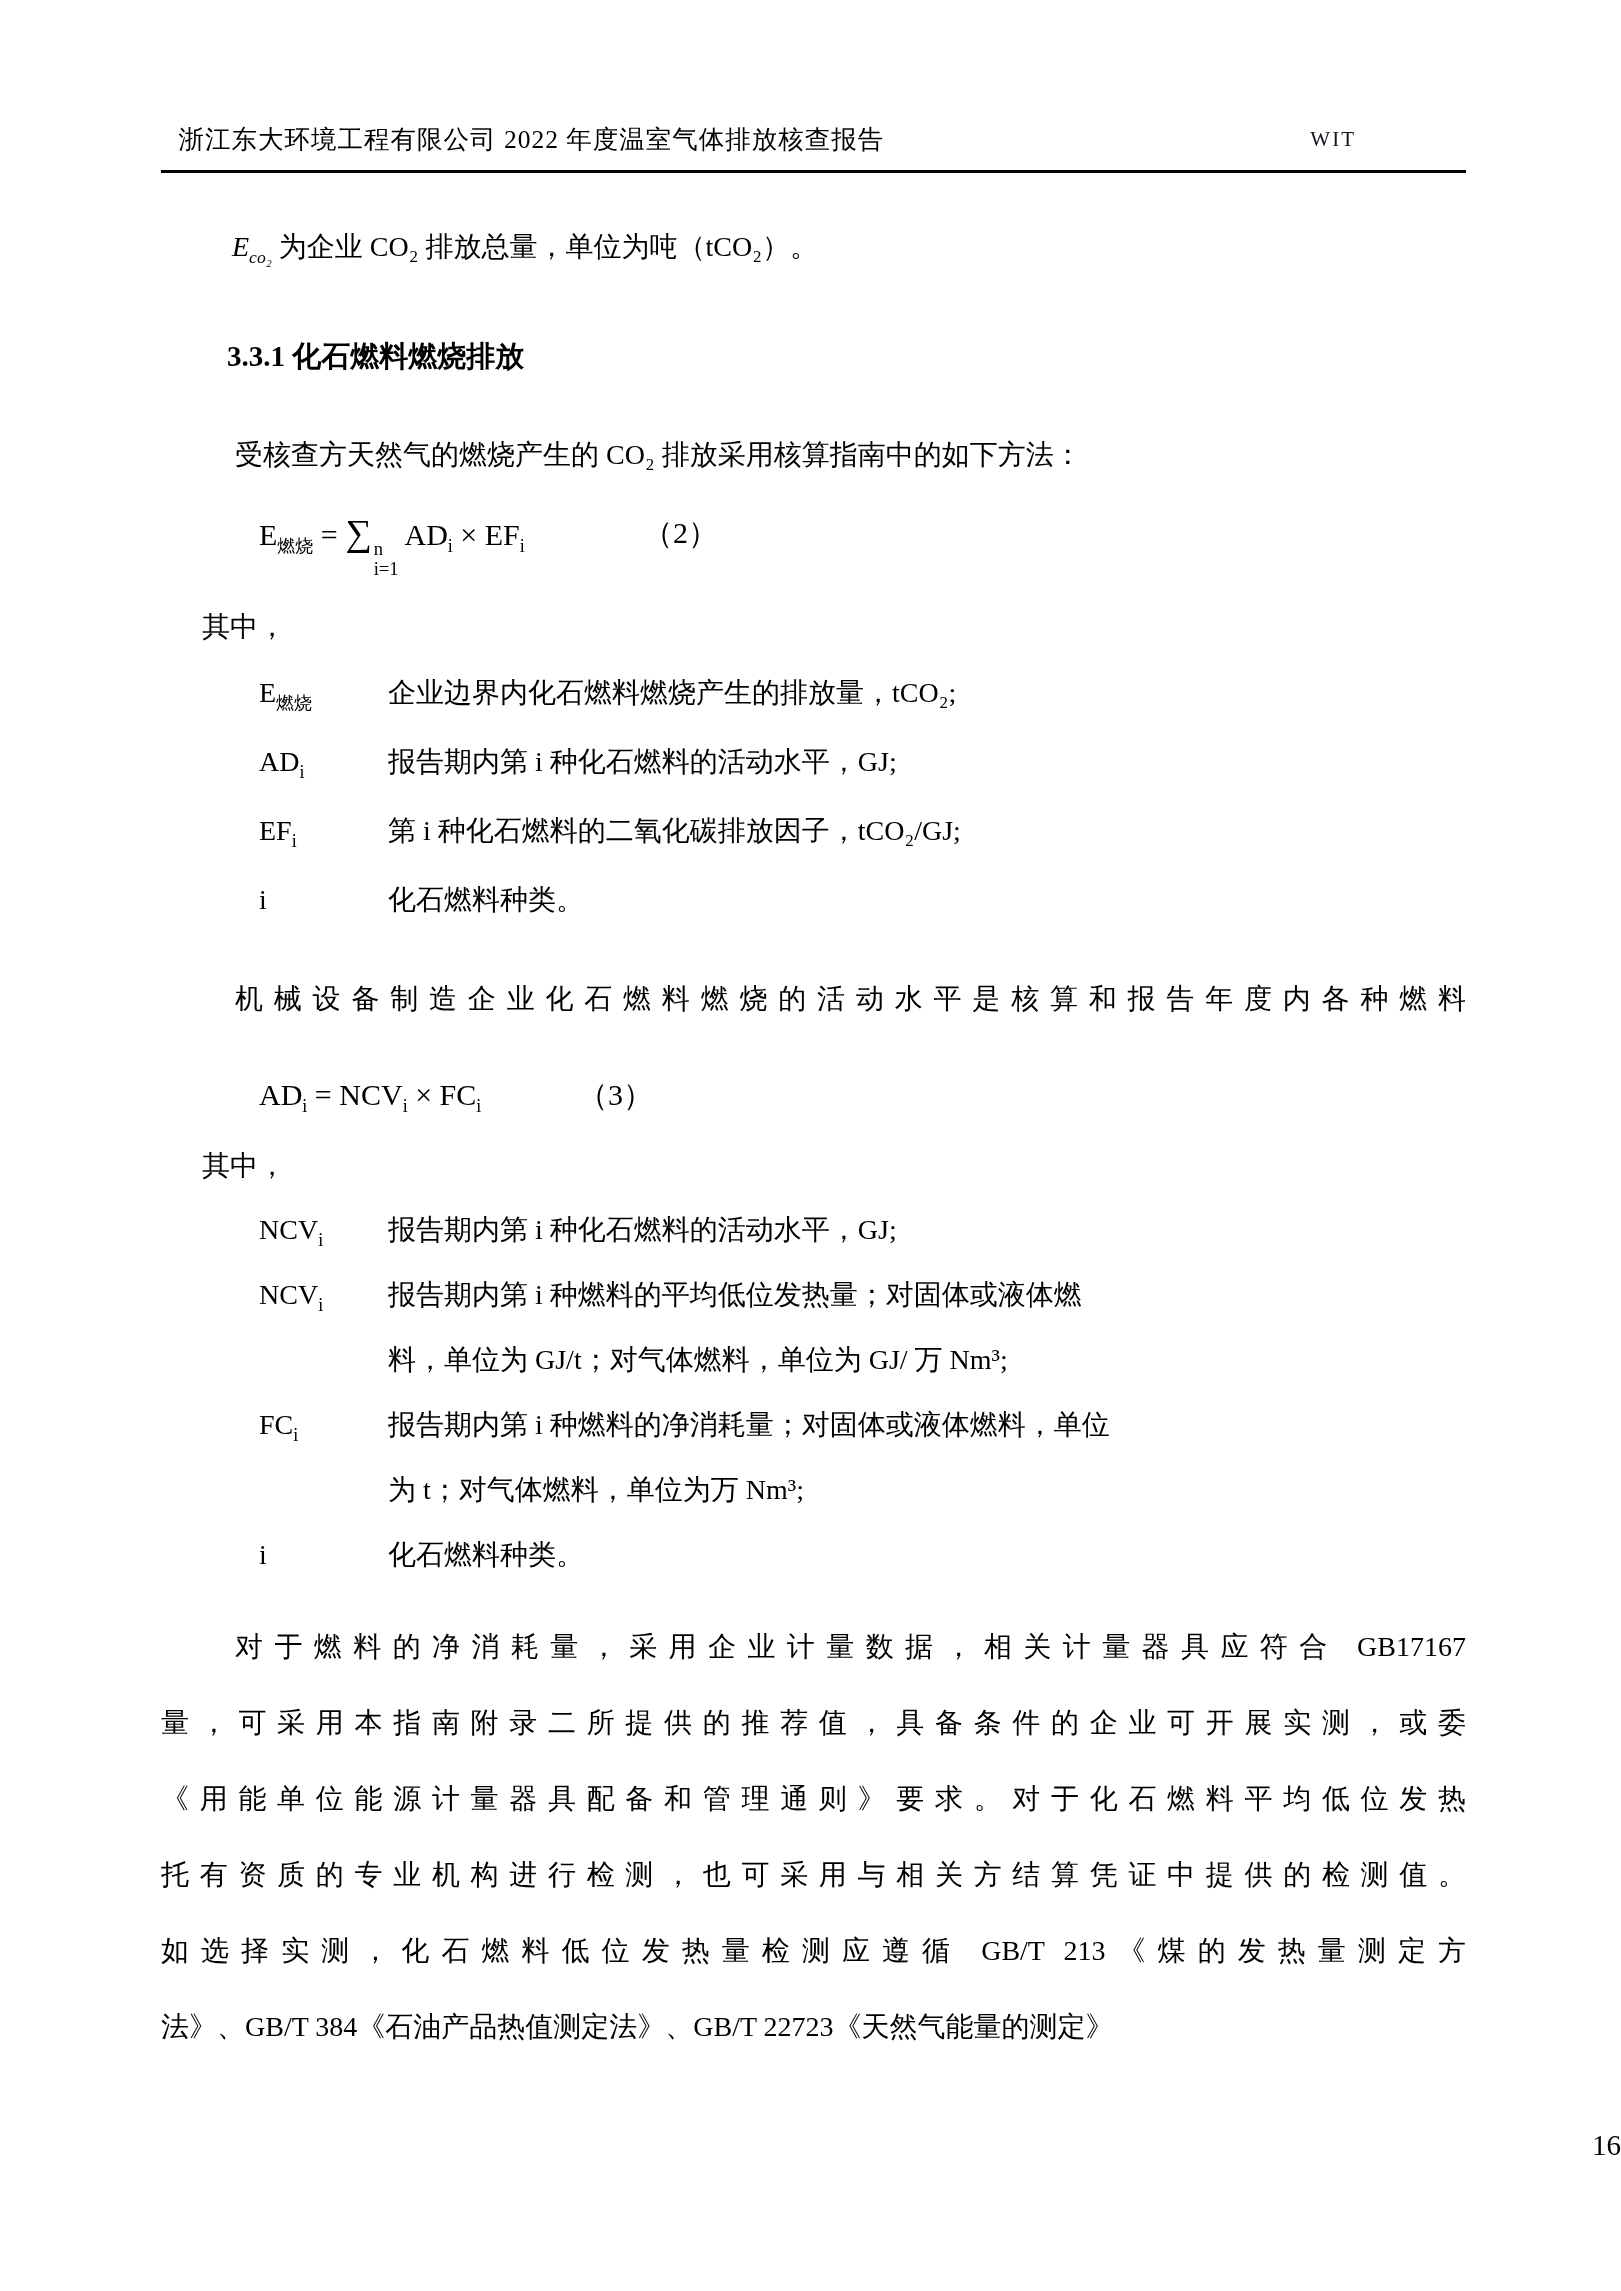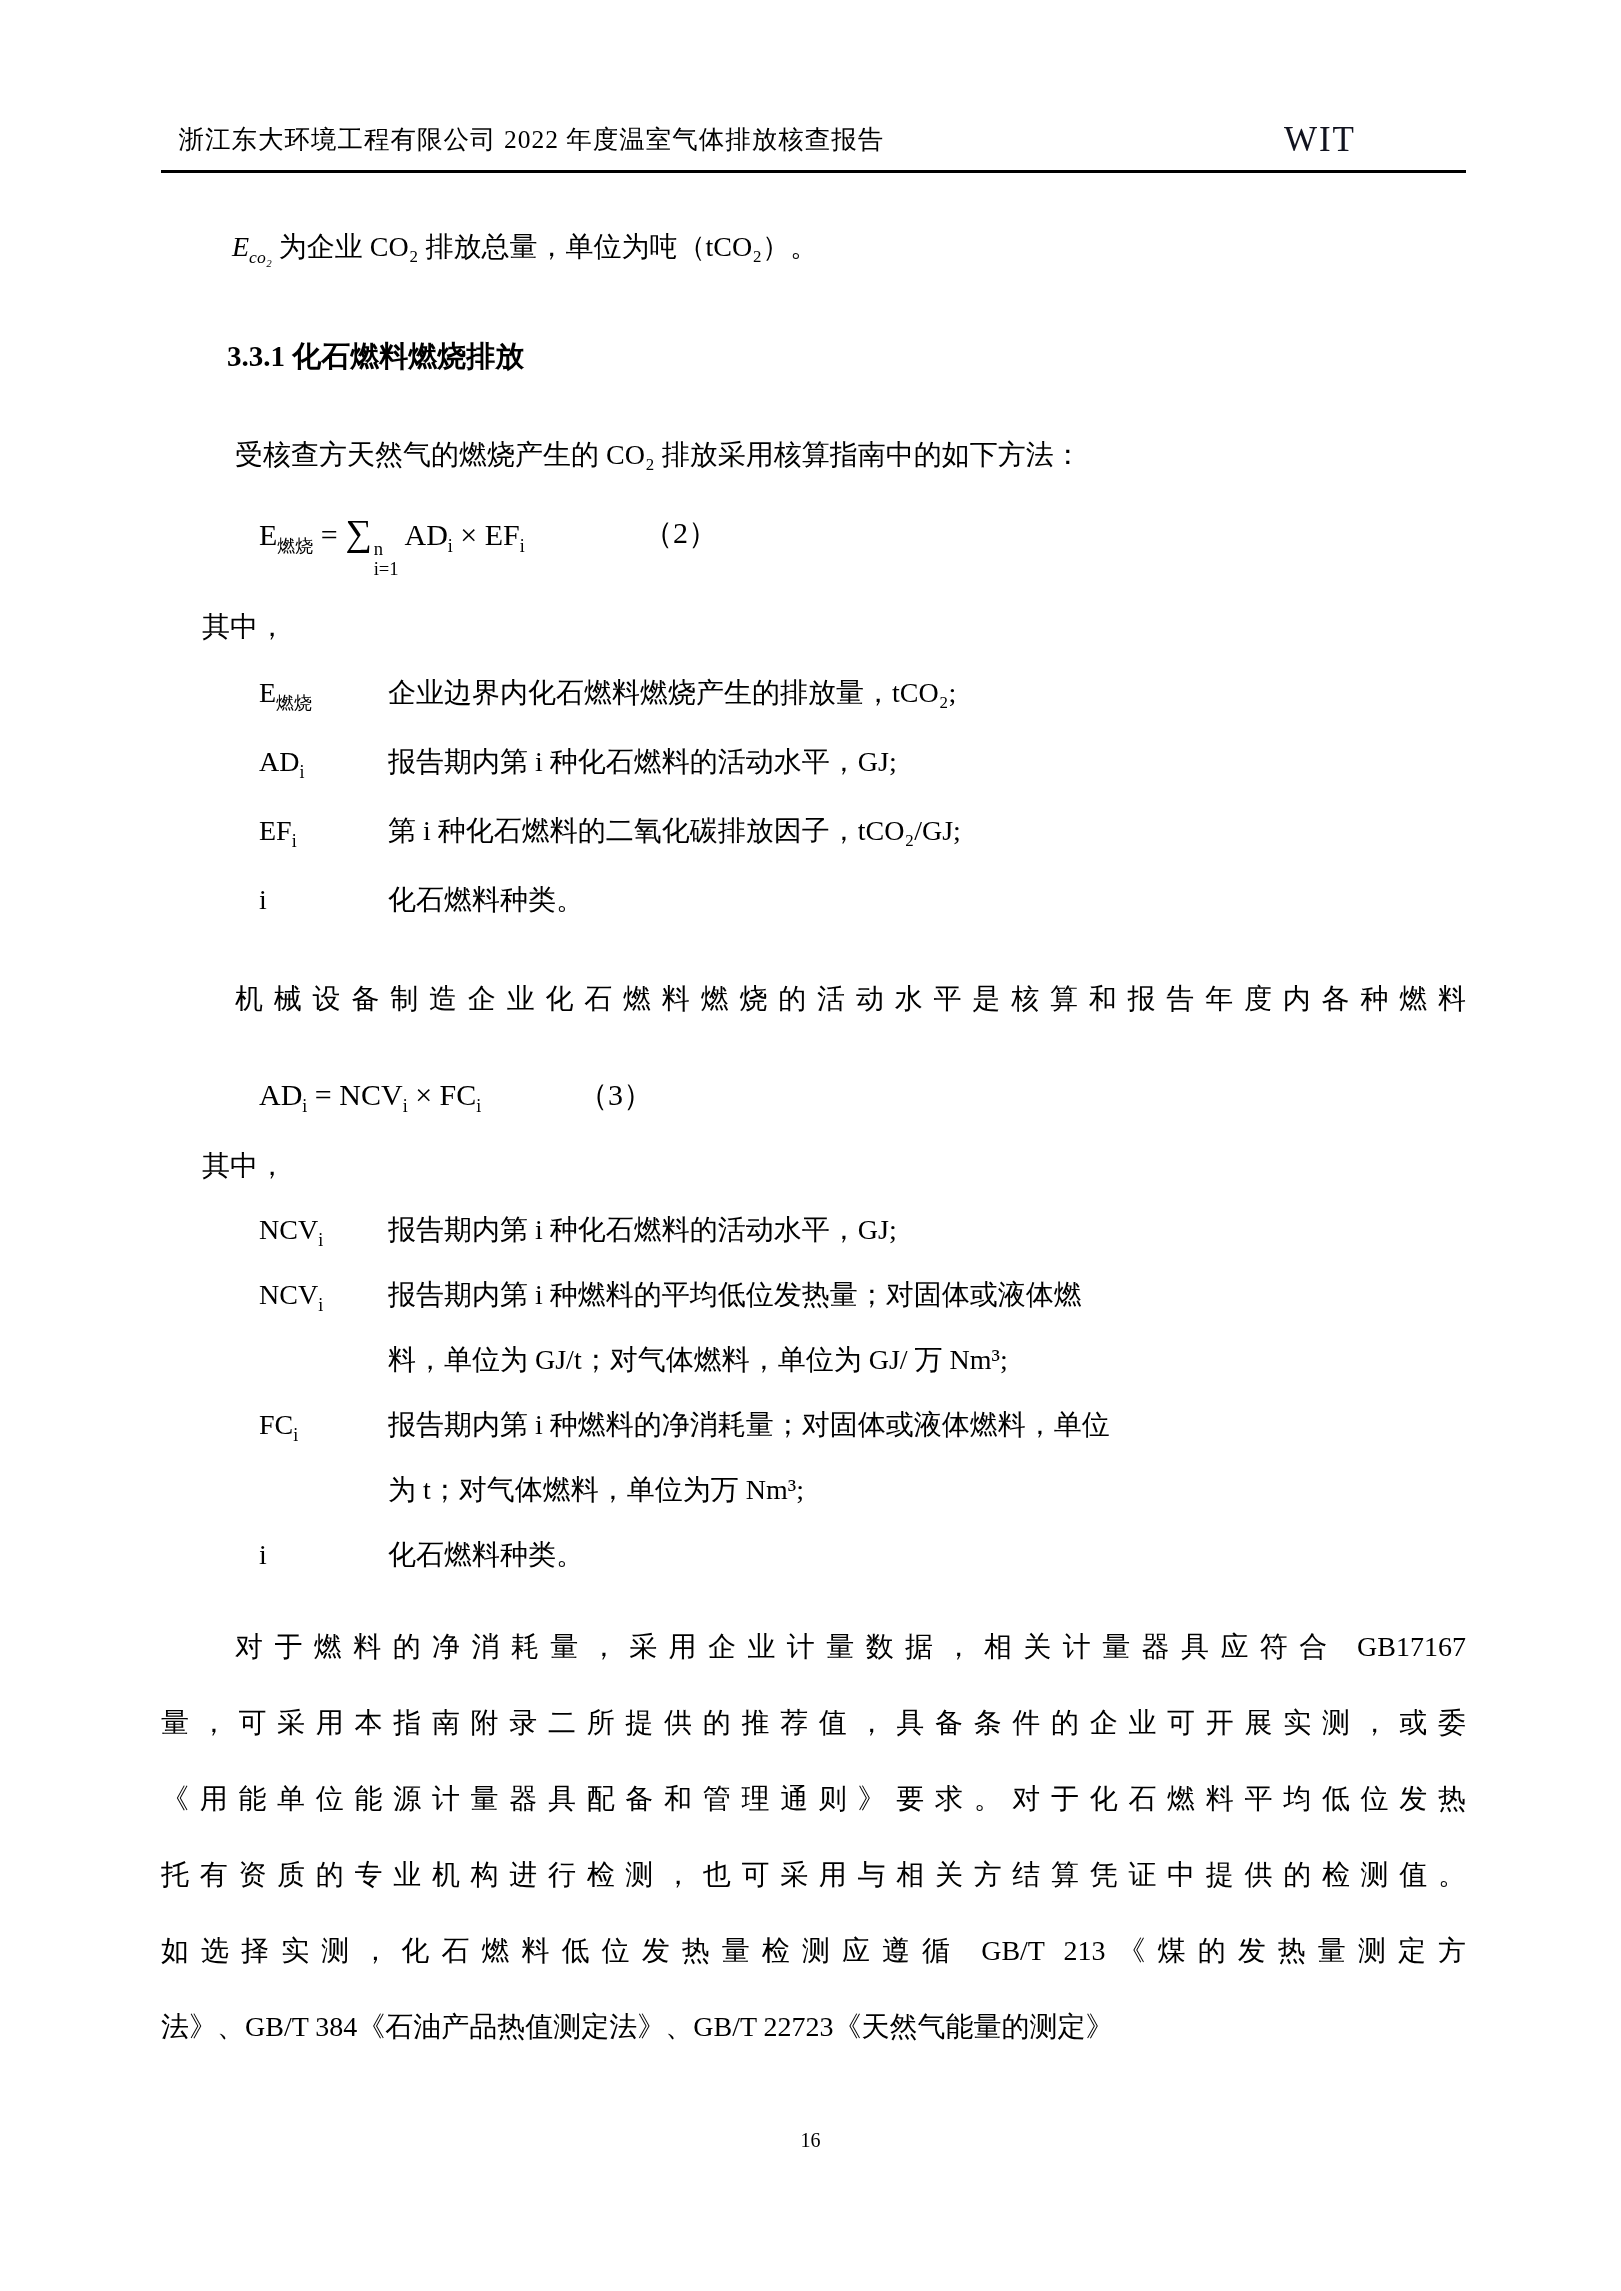--- a/index.html
+++ b/index.html
@@ -13,21 +13,21 @@
   }
   .content { padding:0 155px 0 161px; }
 
   
   .header-row {
     padding-top:123px;
     display:flex; justify-content:space-between; align-items:flex-end;
     font-size:25.5px; line-height:33px;
   }
   .header-title { padding-left:17.6px; letter-spacing:1px;text-align:right; }
-  .header-mark { padding-right:110px; font-size:35px; letter-spacing:2px; color:#11131f; }
+  .header-mark { padding-right:110px; font-size:21px; letter-spacing:2px; color:#11131f; }
   .header-rule { margin-top:13.7px; height:2.9px; background:#000; }
 
   
   .bodytext { font-size:28px; }
   .intro { margin-top:53px; line-height:41px; text-indent:71px; }
   .var-base { font-style:italic; }
   .var-sub { font-style:italic; font-size:17.6px; }
   sub.seg { font-size:18px; line-height:0; }
 
   .heading { margin-top:59px; margin-left:66px; font-weight:bold; font-size:29px; line-height:41px;font-family:Liberation Serif, serif; }
@@ -57,21 +57,21 @@
   
   .para { line-height:76px; }
   .para .line { display:block; text-align:justify; text-align-last:justify; }
   .para .line.no-just { text-align-last:auto; }
   .para .line.indent { text-indent:74px; }
   .para-activity { margin-top:27.4px; }
   .para-measure { margin-top:21.6px; }
 
   .page-number {
     position:absolute; top:2129px; left:0; right:0;
-    text-align:center; font-size:20px;
+    text-align:right; font-size:29px;
   }
 </style>
 </head>
 <body>
 
 <div class="page">
   <div class="content">
 
     <div class="header-row">
       <span class="header-title">浙江东大环境工程有限公司 2022 年度温室气体排放核查报告</span>

